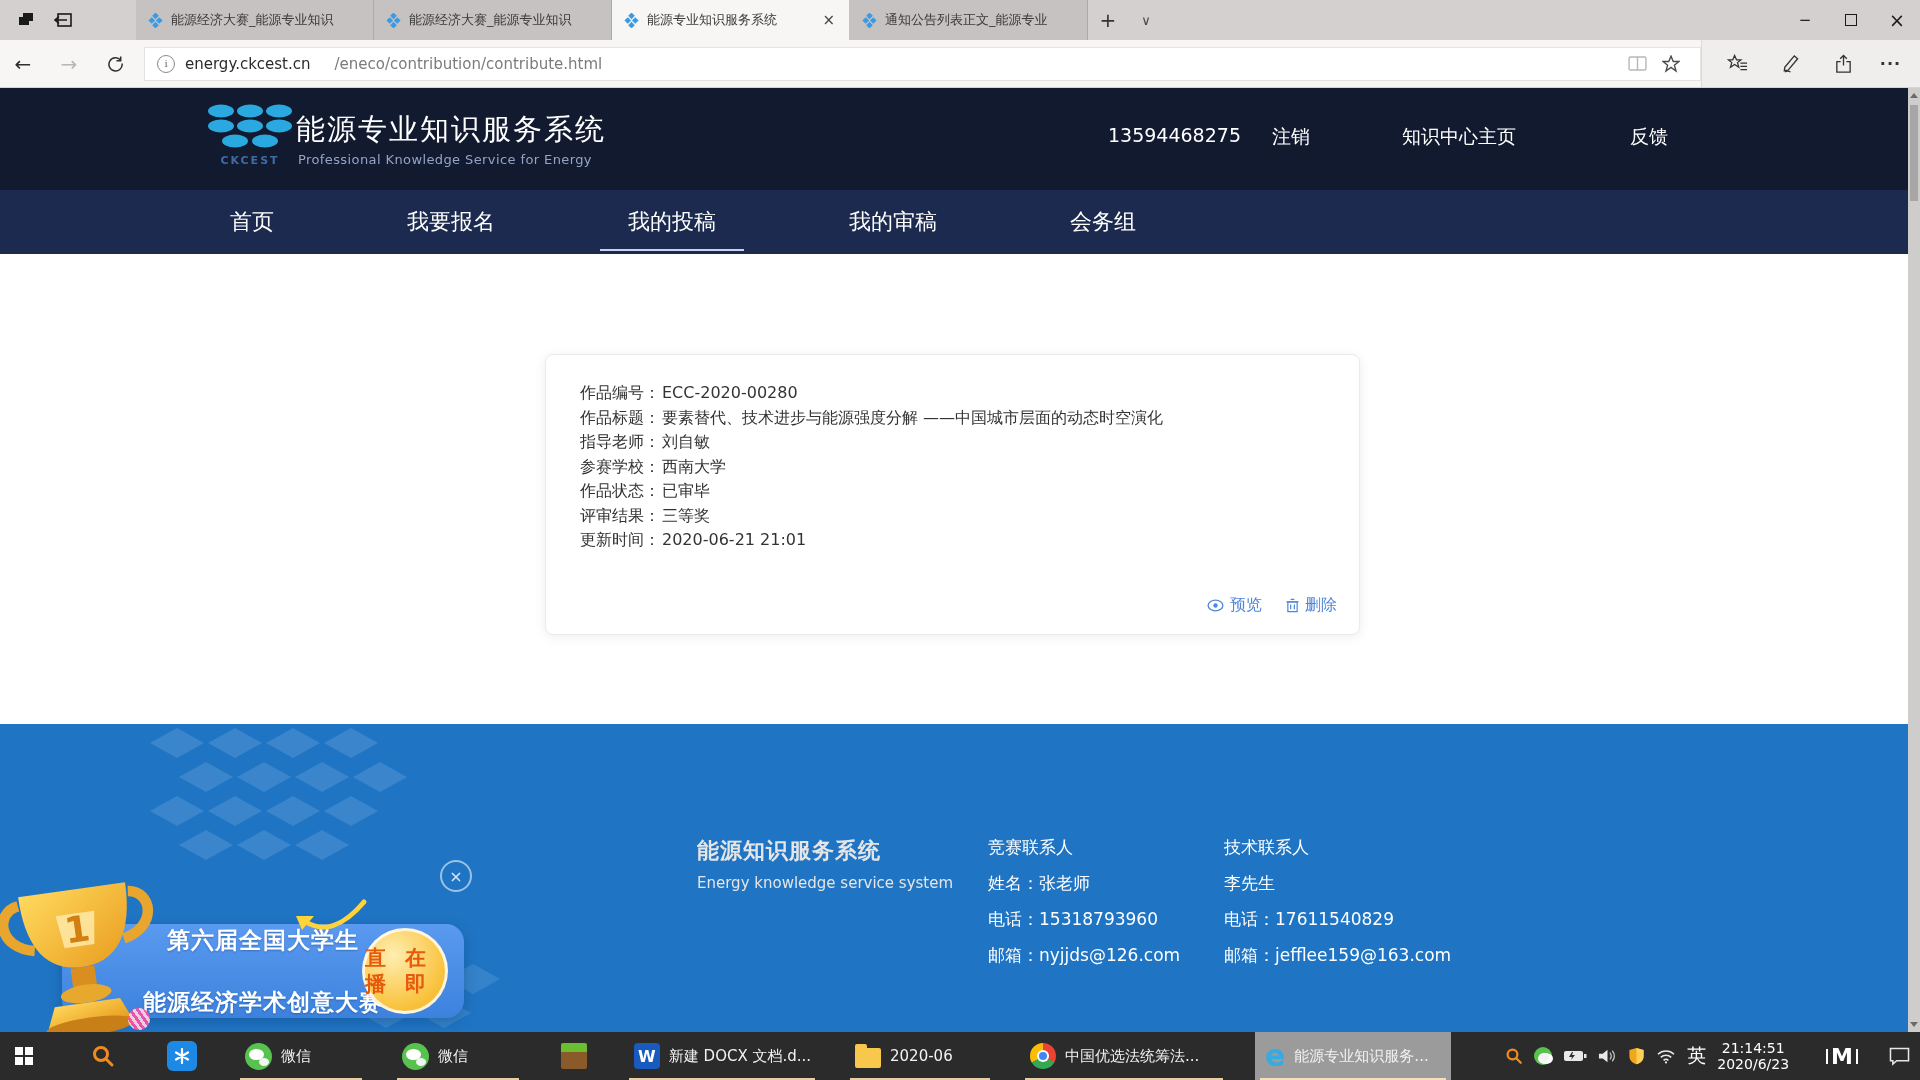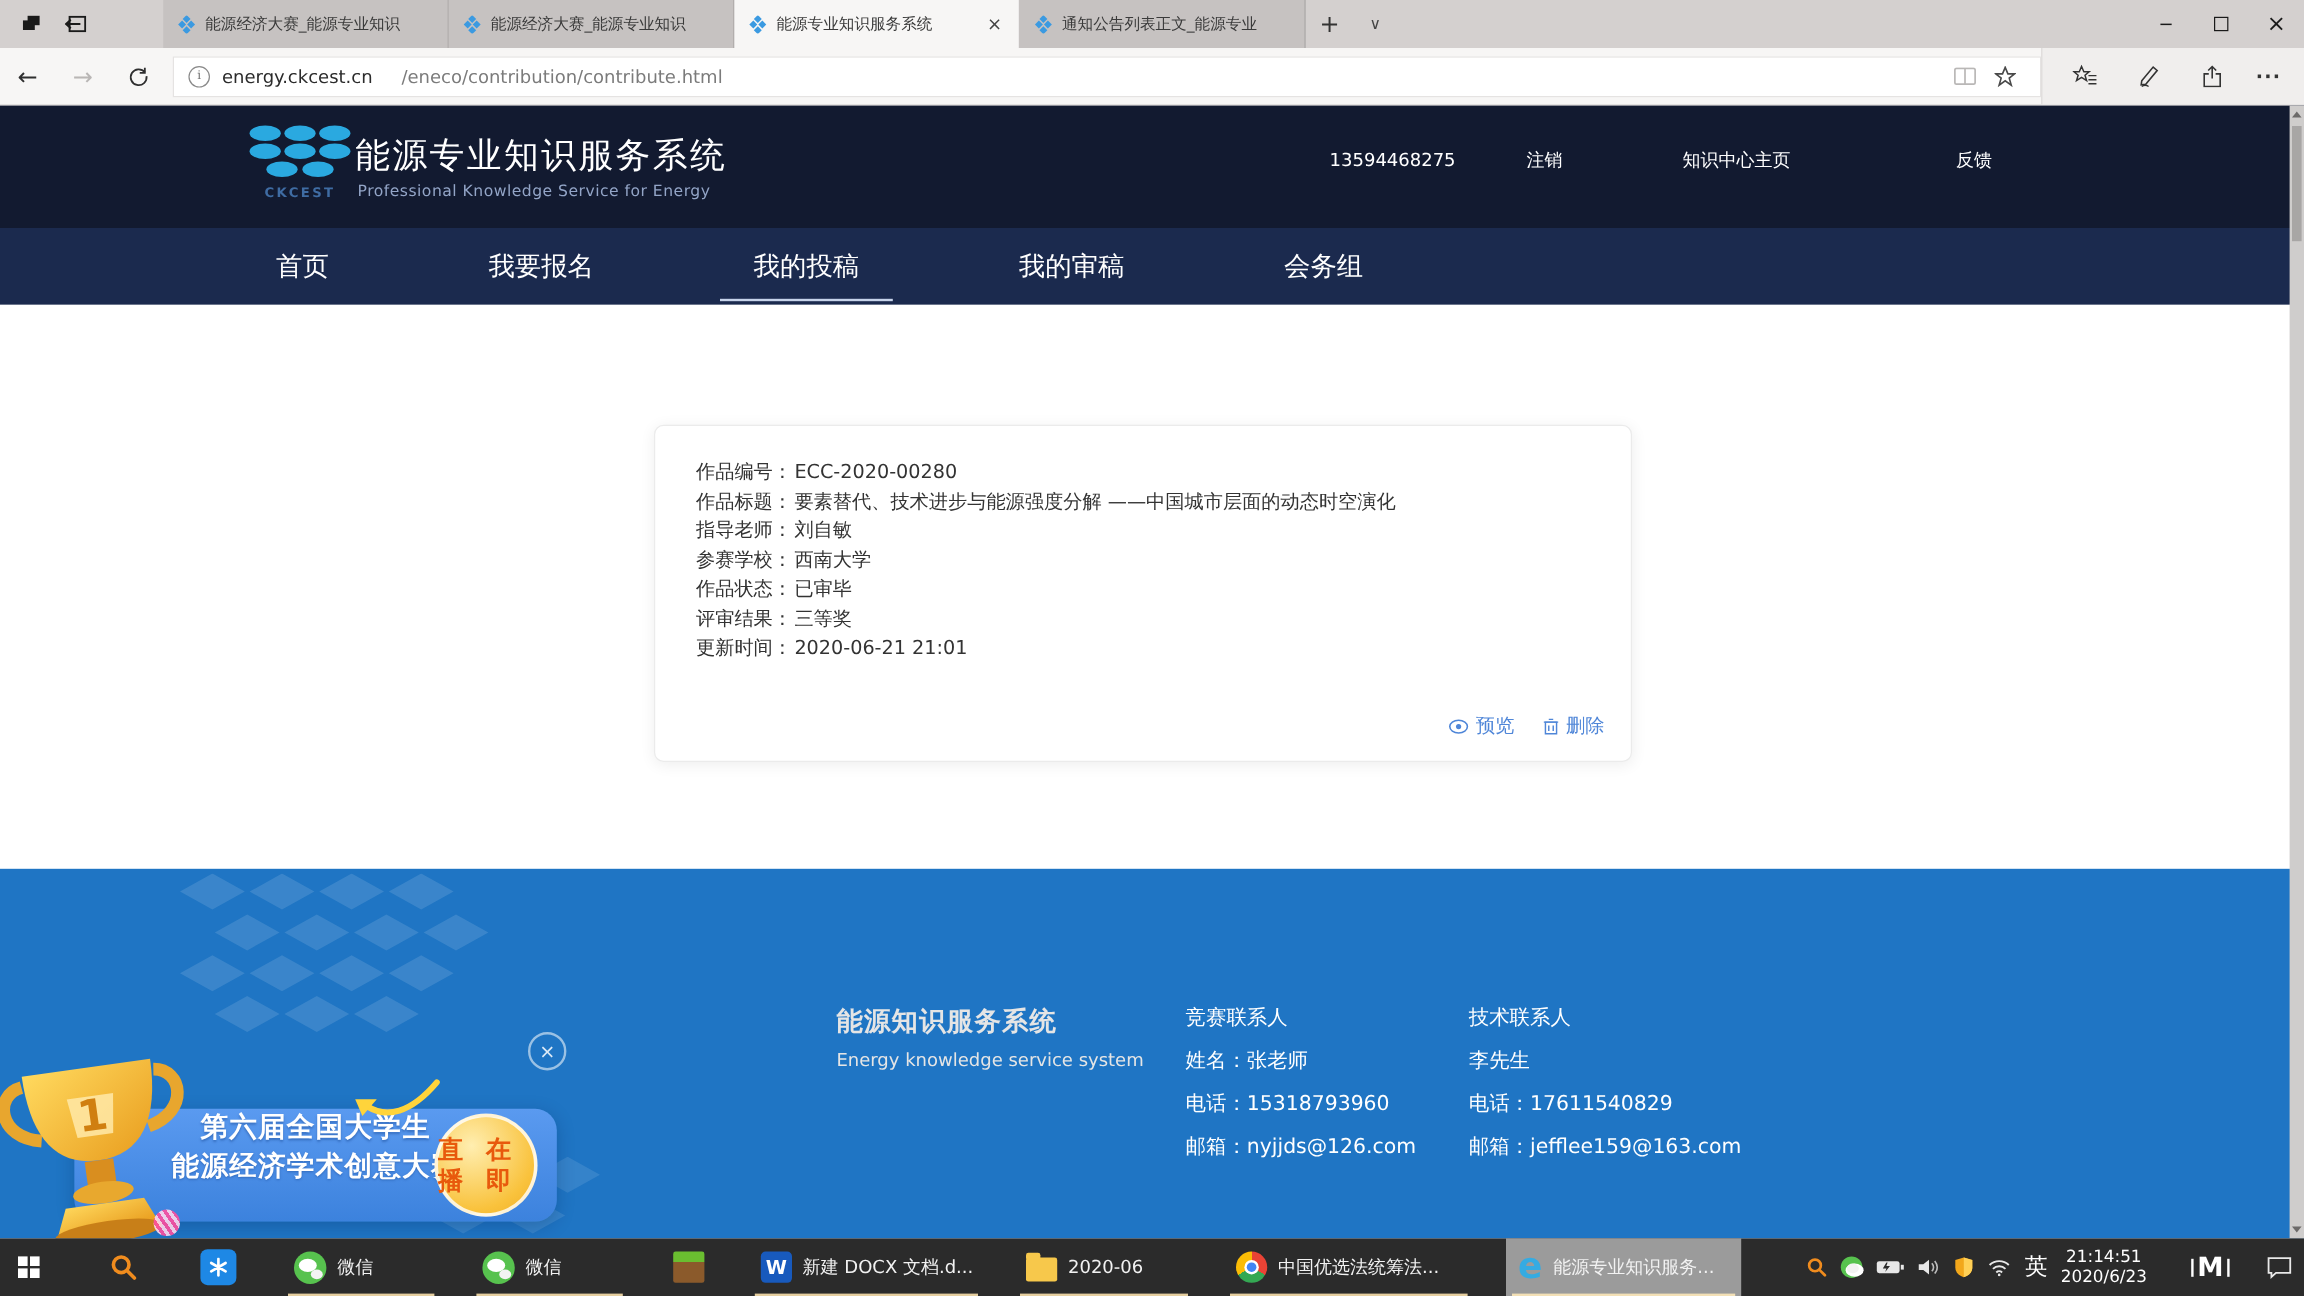--- a/index.html
+++ b/index.html
@@ -43,21 +43,21 @@
   .tri-up{width:0;height:0;border-left:4px solid transparent;border-right:4px solid transparent;border-bottom:5px solid #6c6a69;}
   .tri-down{width:0;height:0;border-left:4px solid transparent;border-right:4px solid transparent;border-top:5px solid #6c6a69;}
   .sb-thumb{position:absolute;top:17px;left:2px;width:8px;height:96px;background:#a8a6a5;}
 
   
   .site-header{position:absolute;top:88px;left:0;right:0;height:102px;background:#121a30;}
   .logo{position:absolute;left:200px;top:15px;width:100px;text-align:center;}
   .logo-text{color:#3f6ca3;font-size:11px;font-weight:bold;letter-spacing:2px;margin-top:1px;}
   .site-title{position:absolute;left:296px;top:22px;color:#fff;font-size:29px;letter-spacing:2px;font-weight:500;}
   .site-sub{position:absolute;left:298px;top:64px;color:#93a5c7;font-size:13px;letter-spacing:.4px;}
-  .hdr-link{position:absolute;top:36px;color:#fff;font-size:15px;}
+  .hdr-link{position:absolute;top:36px;color:#fff;font-size:19px;}
   .hl-phone{left:1108px;}
   .hl-logout{left:1272px;}
   .hl-center{left:1402px;}
   .hl-feedback{left:1630px;}
 
   
   .mainnav{position:absolute;top:190px;left:0;right:0;height:64px;background:#1b2a4e;display:flex;align-items:stretch;padding-left:230px;box-sizing:border-box;}
   .nav-item{color:#fff;font-size:22px;display:flex;align-items:center;position:relative;margin-right:133px;}
   .nav-item.active::after{content:"";position:absolute;left:-28px;right:-28px;bottom:3px;height:2px;background:#c7d3ea;}
 
@@ -67,21 +67,21 @@
   .card-row{font-size:16px;line-height:24.5px;color:#333;white-space:nowrap;}
   .card-label{color:#333;}
   .card-value{color:#333;margin-left:2px;}
   .card-actions{position:absolute;right:22px;bottom:18px;display:flex;gap:24px;}
   .action{display:flex;align-items:center;gap:6px;color:#4f86d8;font-size:16px;}
 
   
   .footer{position:absolute;top:724px;left:0;right:0;height:308px;background:#1f75c4;overflow:hidden;}
   .wm{position:absolute;opacity:1;}
   .banner-close{position:absolute;left:440px;top:136px;width:32px;height:32px;border:2px solid rgba(255,255,255,.55);border-radius:50%;color:rgba(255,255,255,.85);font-size:16px;display:flex;align-items:center;justify-content:center;box-sizing:border-box;}
-  .banner-pill{position:absolute;left:62px;top:200px;width:402px;height:94px;border-radius:18px;background:linear-gradient(180deg,#5a9af0,#3c82dd);box-shadow:0 4px 14px rgba(0,30,80,.25);display:flex;flex-direction:column;align-items:center;justify-content:flex-start;z-index:2;}
+  .banner-pill{position:absolute;left:62px;top:200px;width:402px;height:94px;border-radius:18px;background:linear-gradient(180deg,#5a9af0,#3c82dd);box-shadow:0 4px 14px rgba(0,30,80,.25);display:flex;flex-direction:column;align-items:center;justify-content:space-between;z-index:2;}
   .banner-line{color:#fff;font-size:23px;font-weight:bold;line-height:32px;letter-spacing:1px;text-shadow:0 1px 2px rgba(0,40,110,.35);}
   .badge{position:absolute;left:362px;top:204px;width:86px;height:86px;border-radius:50%;background:radial-gradient(circle at 35% 30%,#ffeeb0,#f9c23c 70%,#f0ae27);border:3px solid rgba(255,255,255,.8);box-sizing:border-box;display:flex;flex-direction:row;align-items:center;justify-content:center;z-index:4;}
   .badge-line{color:#e8590c;font-size:21px;font-weight:bold;line-height:26px;}
   .trophy{position:absolute;left:-8px;top:150px;z-index:3;}
   .banner-arrow{position:absolute;left:292px;top:172px;z-index:4;}
   .pink-ball{position:absolute;left:128px;top:284px;width:22px;height:22px;border-radius:50%;background:repeating-linear-gradient(55deg,#ff4fa0 0 3px,#ffd7ec 3px 6px);opacity:.9;z-index:3;}
   .f-brand{position:absolute;left:682px;top:112px;color:#e5e5e5;margin-left:15px;}
   .f-brand-title{font-size:22px;font-weight:bold;letter-spacing:1px;}
   .f-brand-sub{font-size:15px;margin-top:8px;}
   .f-col{position:absolute;top:112px;color:#fff;font-size:17px;}

